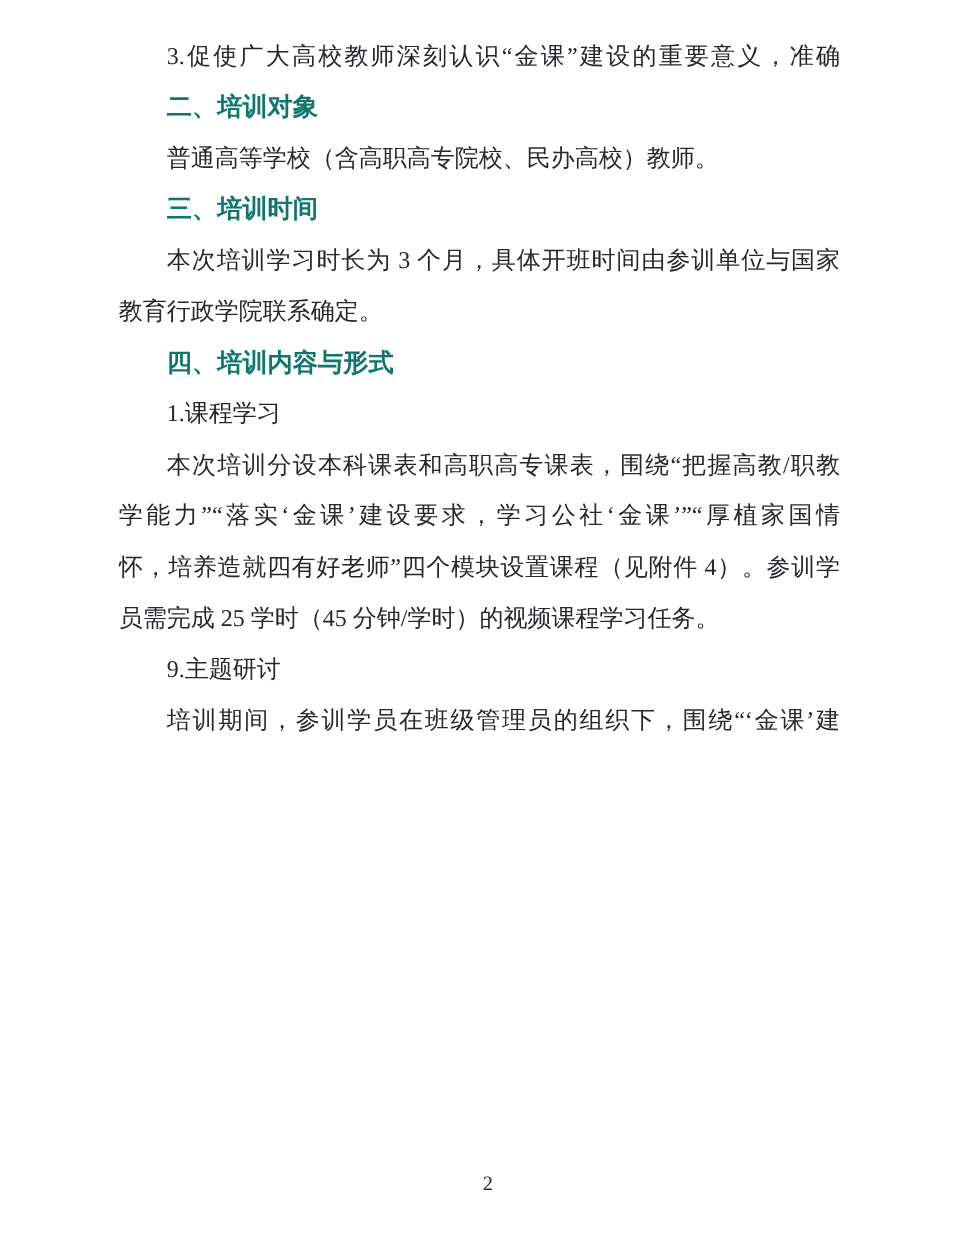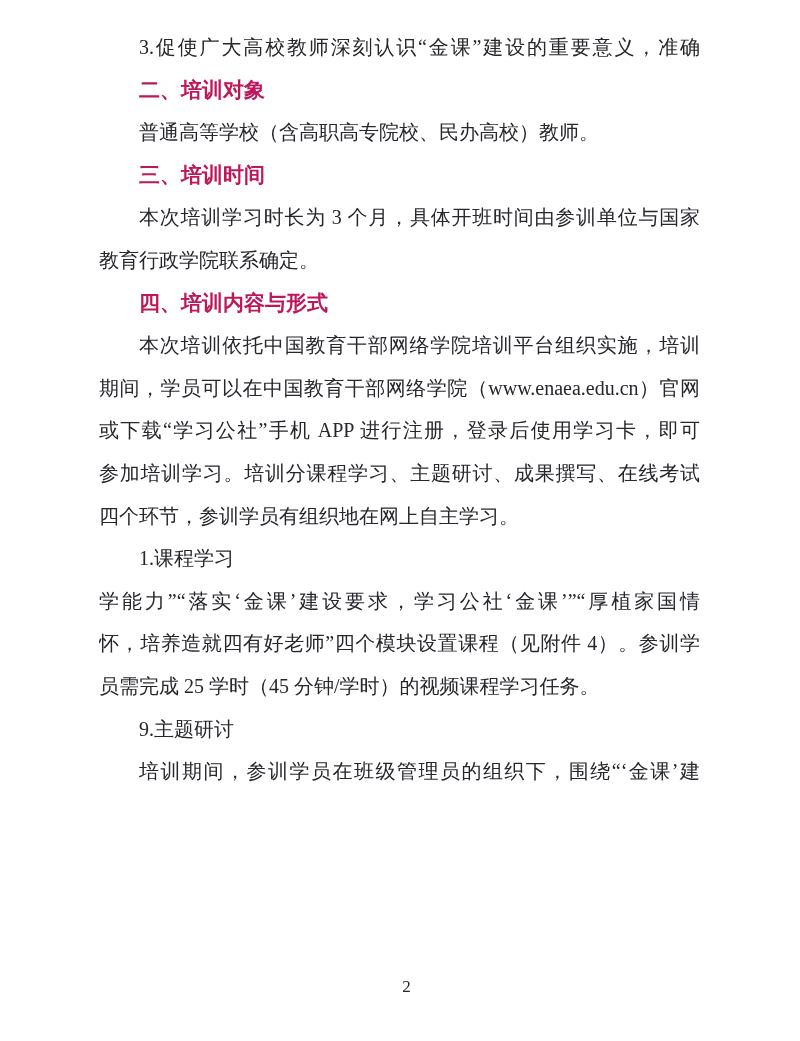--- a/index.html
+++ b/index.html
@@ -31,21 +31,21 @@
     white-space: normal;
     text-align: justify;
     text-align-last: justify;
     text-justify: inter-character;
   }
   .indent { text-indent: 40px; }
   .heading {
     font-family: "Liberation Sans", "DejaVu Sans", sans-serif;
     font-weight: 700;
     font-size: 21px;
-    color: #be185d;
+    color: #0f766e;
   }
   .page-number {
     position: absolute;
     left: 0;
     right: 0;
     top: 966px;
     height: 42px;
     line-height: 42px;
     text-align: center;
     font-size: 17px;
@@ -76,33 +76,27 @@
 
     <div>
       <div class="ln fill indent">本次培训学习时长为 3 个月，具体开班时间由参训单位与国家</div>
       <div class="ln">教育行政学院联系确定。</div>
     </div>
 
     <div>
       <div class="ln heading indent">四、培训内容与形式</div>
     </div>
 
-    <div>
-      <div class="ln fill indent">本次培训依托中国教育干部网络学院培训平台组织实施，培训</div>
-      <div class="ln fill">期间，学员可以在中国教育干部网络学院（www.enaea.edu.cn）官网</div>
-      <div class="ln fill">或下载“学习公社”手机 APP 进行注册，登录后使用学习卡，即可</div>
-      <div class="ln fill">参加培训学习。培训分课程学习、主题研讨、成果撰写、在线考试</div>
-      <div class="ln">四个环节，参训学员有组织地在网上自主学习。</div>
-    </div>
 
     <div>
       <div class="ln indent">1.课程学习</div>
     </div>
 
     <div>
+      <div class="ln fill indent">本次培训分设本科课表和高职高专课表，围绕“把握高教/职教</div>
       <div class="ln fill">学能力”“落实‘金课’建设要求，学习公社‘金课’”“厚植家国情</div>
       <div class="ln fill">怀，培养造就四有好老师”四个模块设置课程（见附件 4）。参训学</div>
       <div class="ln">员需完成 25 学时（45 分钟/学时）的视频课程学习任务。</div>
     </div>
 
     <div>
       <div class="ln indent">9.主题研讨</div>
     </div>
 
     <div>

